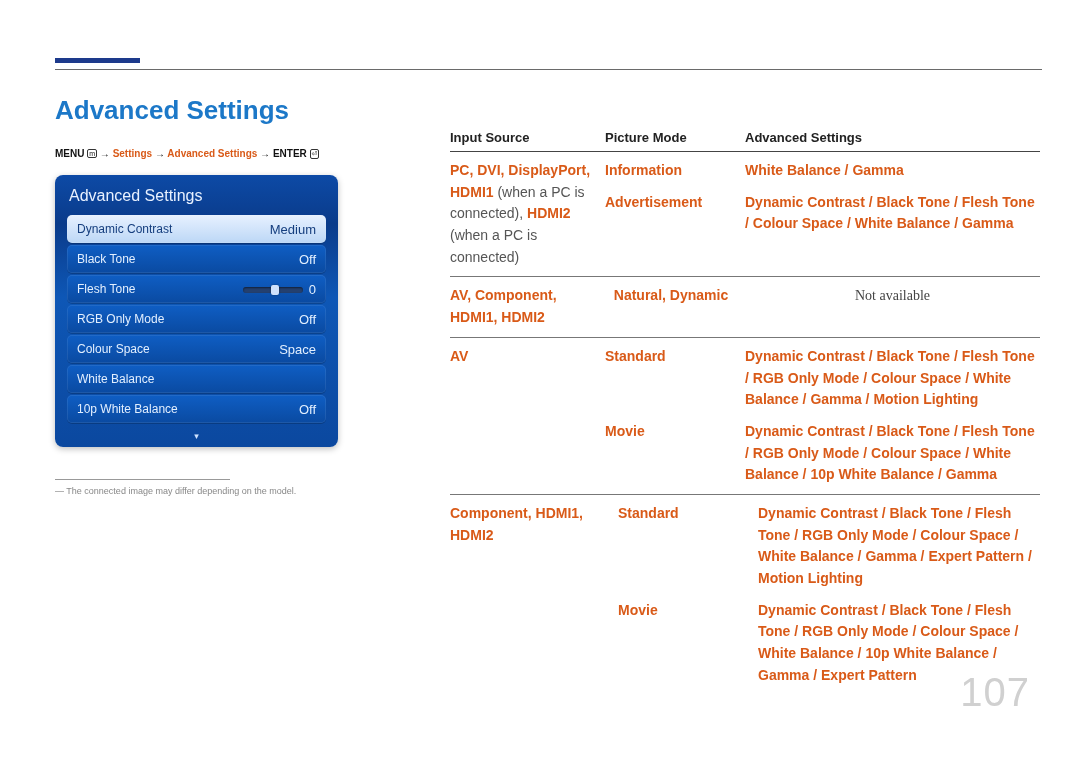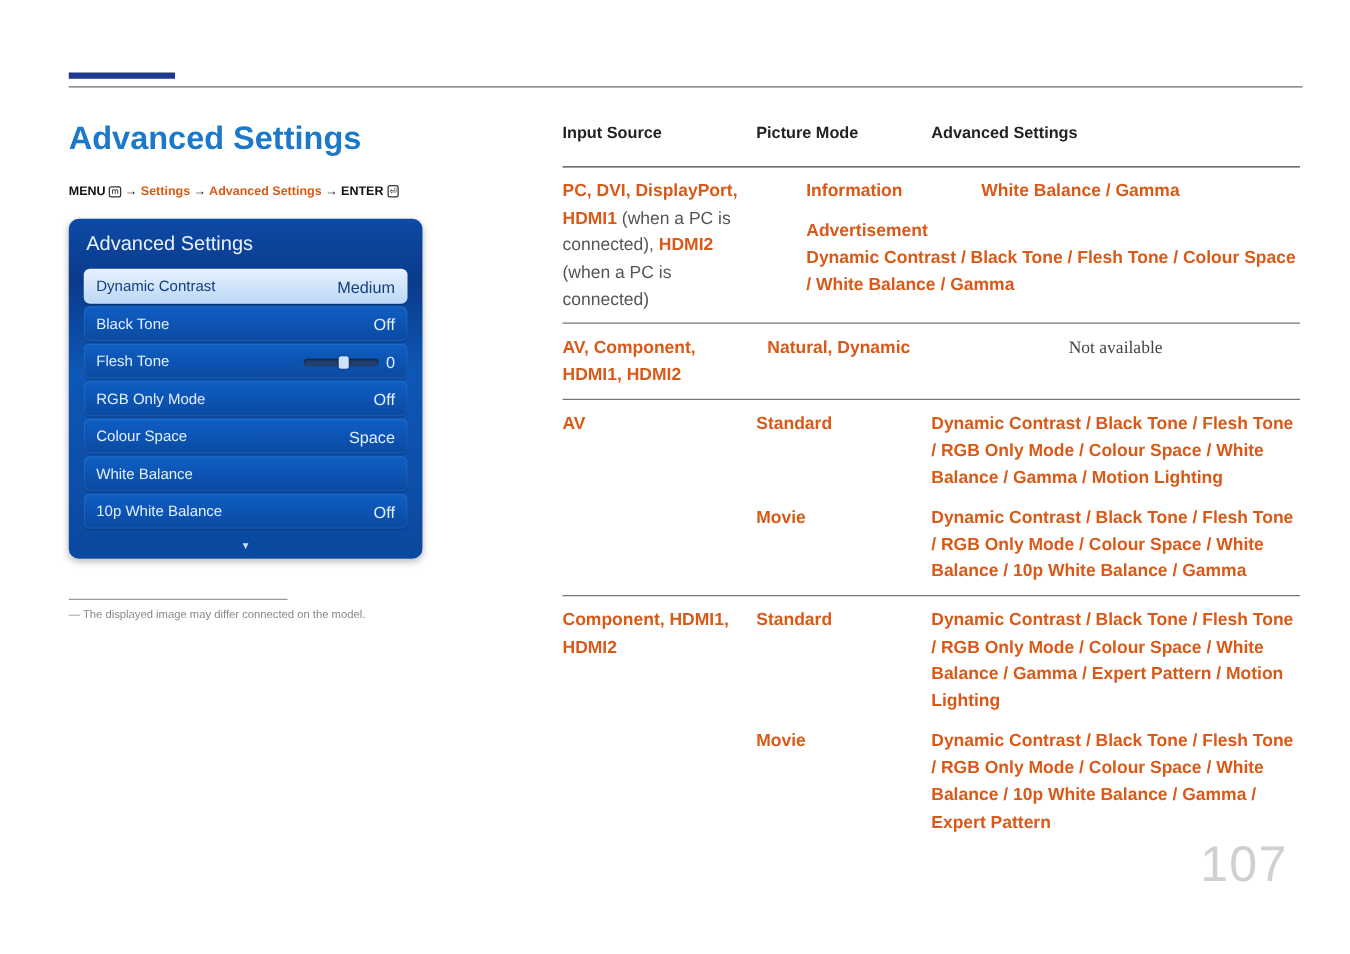--- a/index.html
+++ b/index.html
@@ -56,26 +56,26 @@
   .osd-slider::after {
     content:""; position:absolute; left:28px; top:-2px; width:8px; height:10px;
     background:#cfe1fb; border-radius:2px; box-shadow:0 0 2px rgba(0,0,0,.4);
   }
   .osd-panel .scroll-arrow { position:absolute; bottom:6px; left:50%; transform:translateX(-50%); font-size:9px; color:#cfe3ff; }
 
   .left-foot-rule { border:0; border-top:1px solid #999; width:175px; margin-top:32px; margin-bottom:6px;}
   .footnote { font-size:9px; color:#888; }
 
   
-  .thead { display:flex; font-weight:700; font-size:13px; color:#222; border-bottom:1.5px solid #444; padding-bottom:20px;}
+  .thead { display:flex; font-weight:700; font-size:13px; color:#222; border-bottom:1.5px solid #444; padding-bottom:6px;margin-top:32px;}
   .c1 { width:155px; padding-right:8px;}
   .c2 { width:140px; padding-right:8px;}
   .c3 { flex:1; }
   .trow { display:flex; font-size:14px; line-height:1.55; padding:8px 0; border-bottom:1px solid #777; }
-  .trow:last-child { border-bottom:0; }
+  .trow:last-child { border-bottom:0;gap:13px; }
   .hl { color:#d95a18; font-weight:700; }
   .plain { color:#555; font-weight:400; }
   .na { color:#444;font-family:Liberation Serif, serif; }
   .sep { color:#d95a18; font-weight:700; }
 
   .page-num { position:absolute; right:50px; bottom:48px; font-size:40px; color:#d0d0d0; font-weight:400; letter-spacing:1px;}
 </style>
 </head>
 <body>
 
@@ -126,38 +126,38 @@
         </div>
         <div class="osd-row">
           <span class="label">10p White Balance</span>
           <span class="val">Off</span>
         </div>
       </div>
     <div class="scroll-arrow">▾</div>
   </div>
 
   <hr class="left-foot-rule">
-  <div class="footnote">― <span>The displayed image may differ connected on the model.</span></div>
+  <div class="footnote">― <span>The connected image may differ depending on the model.</span></div>
 </div>
 
 <div class="right-col">
   <div class="thead">
     <div class="c1">Input Source</div>
     <div class="c2">Picture Mode</div>
     <div class="c3">Advanced Settings</div>
   </div>
   <div id="tbody">
       <div class="trow">
         <div class="c1"><span class="hl">PC</span><span class="sep">, </span><span class="hl">DVI</span><span class="sep">, </span><span class="hl">DisplayPort</span><span class="sep">, </span><span class="hl">HDMI1</span><span class="plain"> (when a PC is connected), </span><span class="hl">HDMI2</span><span class="plain"> (when a PC is connected)</span></div>
-        <div style="flex: 1 1 0%; margin-left: 40px;">
+        <div style="flex: 1 1 0%;">
           <div style="display: flex;">
             <div class="c2"><span class="hl">Information</span></div>
             <div class="c3"><span class="hl">White Balance</span><span class="sep"> / </span><span class="hl">Gamma</span></div>
           </div>
-          <div style="display: flex; margin-top: 10px; flex-direction: column;">
+          <div style="display: flex; margin-top: 10px;">
             <div class="c2"><span class="hl">Advertisement</span></div>
             <div class="c3"><span class="hl">Dynamic Contrast</span><span class="sep"> / </span><span class="hl">Black Tone</span><span class="sep"> / </span><span class="hl">Flesh Tone</span><span class="sep"> / </span><span class="hl">Colour Space</span><span class="sep"> / </span><span class="hl">White Balance</span><span class="sep"> / </span><span class="hl">Gamma</span></div>
           </div>
         </div>
       </div>
       <div class="trow">
         <div class="c1"><span class="hl">AV</span><span class="sep">, </span><span class="hl">Component</span><span class="sep">, </span><span class="hl">HDMI1</span><span class="sep">, </span><span class="hl">HDMI2</span></div>
         <div style="flex: 1 1 0%; text-align: center;">
           <div style="display: flex;">
             <div class="c2"><span class="hl">Natural</span><span class="sep">, </span><span class="hl">Dynamic</span></div>

